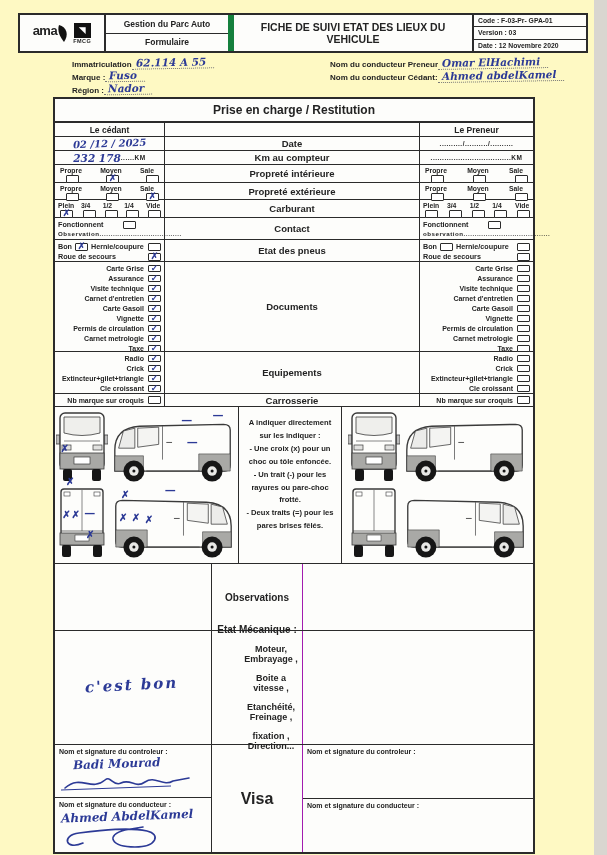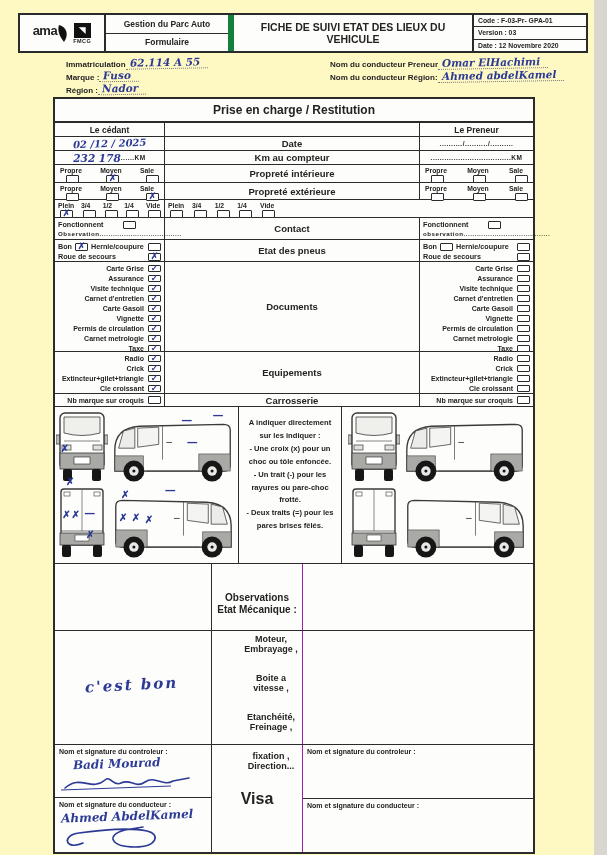--- a/index.html
+++ b/index.html
@@ -17,21 +17,21 @@
   .hdr-dept{width:122px;border-right:6px solid #15803d;display:flex;flex-direction:column;}
   .hdr-dept>div{flex:1;display:flex;align-items:center;justify-content:center;font-size:8.5px;font-weight:bold;}
   .hdr-dept>div:first-child{border-bottom:1px solid #2b2b2b;}
   .hdr-title{flex:1;display:flex;align-items:center;justify-content:center;font-weight:bold;font-size:10.5px;text-align:center;padding:0 6px;}
   .hdr-meta{width:112px;border-left:2px solid #2b2b2b;display:flex;flex-direction:column;font-size:6.8px;font-weight:bold;}
   .hdr-meta>div{flex:1;display:flex;align-items:center;padding-left:4px;}
   .hdr-meta>div+div{border-top:1px solid #2b2b2b;}
 
   
   .info{position:absolute;left:58px;top:57px;width:530px;height:38px;}
-  .info-left{position:absolute;left:8px;top:0;}
+  .info-left{position:absolute;left:14px;top:0;}
   .info-right{position:absolute;left:272px;top:0;}
   .info-row{display:flex;align-items:flex-end;margin-bottom:1px;height:12px;}
   .lbl{font-size:8px;font-weight:bold;white-space:nowrap;}
   .hw{font-family:"DejaVu Serif",serif;font-style:italic;color:#2c3a96;font-weight:bold;}
   .hw-line{font-size:10.5px;border-bottom:1px dotted #777;padding:0 8px 0 4px;white-space:nowrap;transform:rotate(-1deg);}
 
   
   .sheet{position:absolute;left:53px;top:97px;width:482px;border:2px solid #2b2b2b;background:#fdfdfb;box-sizing:border-box;}
   .tr{display:flex;border-bottom:1px solid #2b2b2b;box-sizing:border-box;align-items:stretch;}
   .tr:last-child{border-bottom:none;}
@@ -58,21 +58,21 @@
   .tmq{width:103px;border-right:1px solid #2b2b2b;box-sizing:border-box;}
   .tcq{flex:1;box-sizing:border-box;position:relative;}
   .tl2{width:157px;border-right:1px solid #2b2b2b;box-sizing:border-box;position:relative;}
   .tm2{width:91px;border-right:1px solid #a21caf;display:flex;align-items:center;justify-content:center;font-weight:bold;font-size:10px;box-sizing:border-box;text-align:center;}
   .tc2{flex:1;box-sizing:border-box;position:relative;}
   .instr{padding:10px 3px;font-size:7.6px;line-height:1.7;text-align:center;font-weight:bold;color:#1d1d1d;}
   .sketch-grid{display:flex;flex-direction:column;justify-content:space-around;height:100%;padding:2px 1px;box-sizing:border-box;}
   .sketch-row{display:flex;align-items:flex-end;gap:3px;justify-content:flex-start;}
   .mk{position:absolute;color:#2c3a96;font-weight:bold;font-family:"DejaVu Serif",serif;font-size:10px;line-height:1;z-index:5;}
   .mk.dash{font-size:11px;}
-  .meca{display:flex;flex-direction:column;align-items:center;justify-content:center;gap:19px;height:100%;}
+  .meca{display:flex;flex-direction:column;align-items:center;justify-content:center;gap:9px;height:100%;}
   .meca-title{font-weight:bold;font-size:10px;}
   .meca-line{font-size:9px;font-weight:bold;padding-left:28px;}
   .note-hw{position:absolute;left:30px;top:45px;font-size:15px;letter-spacing:2px;transform:rotate(-3deg);}
   .sig-col{display:flex;flex-direction:column;height:100%;}
   .sig-cell{flex:1;padding:3px 4px;position:relative;box-sizing:border-box;}
   .sig-cell + .sig-cell{border-top:1px solid #2b2b2b;}
   .sig-label{font-size:7px;font-weight:bold;}
   .sig-name{font-size:12px;margin:1px 0 0 14px;transform:rotate(-2deg);white-space:nowrap;}
   svg{display:block;}
 </style>
@@ -166,21 +166,21 @@
         <span class="lbl">Région :</span>
         <span class="hw hw-line">Nador</span>
       </div>
     </div>
     <div class="info-right">
       <div class="info-row">
         <span class="lbl">Nom du conducteur Preneur</span>
         <span class="hw hw-line">Omar ElHachimi</span>
       </div>
       <div class="info-row">
-        <span class="lbl">Nom du conducteur Région:</span>
+        <span class="lbl">Nom du conducteur Cédant:</span>
         <span class="hw hw-line">Ahmed abdelKamel</span>
       </div>
     </div>
   </div>
 
   <div class="sheet">
 
     <div class="row-title">Prise en charge / Restitution</div>
 
     <div class="tr" style="height:14px">
@@ -296,20 +296,21 @@
           <span class="opt-stack">
               <span>1/4</span>
               <span class="cb" style="margin-left:2px"></span>
             </span>
           <span class="opt-stack">
               <span>Vide</span>
               <span class="cb" style="margin-left:2px"></span>
             </span>
         </div>
       </div>
+      <div class="tm">Carburant</div>
       <div class="tc">
         <div class="opts" style="padding:2px 3px 0">
           <span class="opt-stack">
               <span>Plein</span>
               <span class="cb" style="margin-left:2px"></span>
             </span>
           <span class="opt-stack">
               <span>3/4</span>
               <span class="cb" style="margin-left:2px"></span>
             </span>

